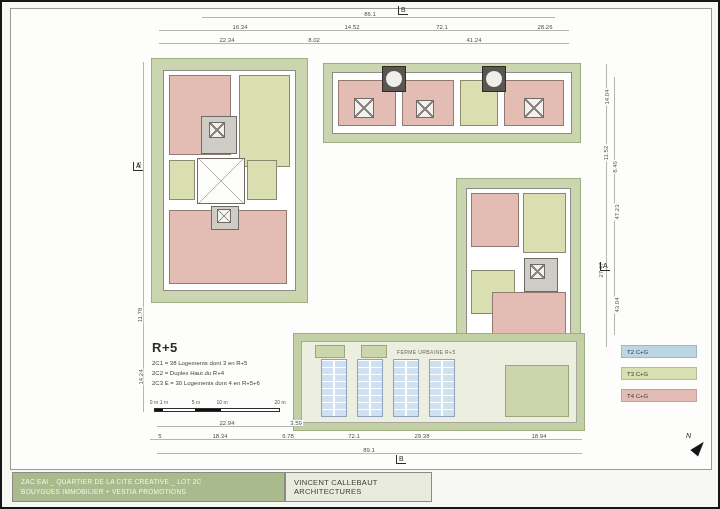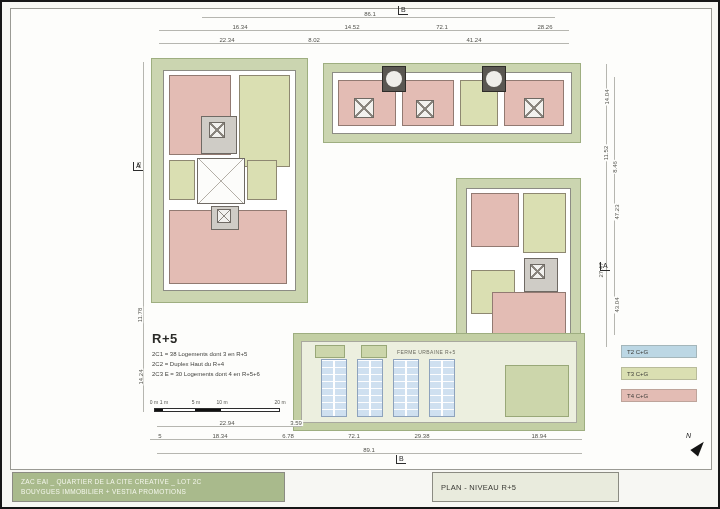--- a/index.html
+++ b/index.html
@@ -31,21 +31,21 @@
       background-image:repeating-linear-gradient(180deg,rgba(255,255,255,.95) 0 1px,transparent 1px 7px),
       linear-gradient(90deg,transparent 46%,#fff 46%,#fff 54%,transparent 54%);}
   .farm-label{position:absolute;font-size:5px;color:#6b6b60;letter-spacing:.4px;white-space:nowrap;}
   
   .dl{position:absolute;background:#b6b6b0;}
   .dim{position:absolute;font-size:6px;color:#55554f;background:#fdfdfb;padding:0 1px;transform:translateX(-50%);white-space:nowrap;}
   .dimv{position:absolute;font-size:6px;color:#55554f;background:#fdfdfb;padding:0 1px;transform:rotate(-90deg);white-space:nowrap;}
   .mark{position:absolute;font-size:7px;color:#2c2c2c;border-left:1px solid #2c2c2c;border-bottom:1px solid #2c2c2c;
         padding:0 2px 1px 2px;line-height:7px;}
   
-  .notes{position:absolute;left:150px;top:329px;color:#2b2b28;}
+  .notes{position:absolute;left:150px;top:338px;color:#2b2b28;}
   .notes h2{margin:0 0 3px 0;font-size:13px;font-weight:bold;letter-spacing:.5px;}
   .notes div{font-size:6px;line-height:1.7;color:#444440;}
   .legend{position:absolute;left:619px;top:343px;}
   .lg-row{width:76px;height:13px;box-sizing:border-box;margin-bottom:9px;border:1px solid rgba(120,120,110,.35);
           font-size:6px;color:#3c3c38;line-height:12px;padding-left:5px;}
   .scalebar{position:absolute;left:152px;top:397px;width:136px;height:20px;}
   .sb-lab{position:absolute;top:0;font-size:5px;color:#55554f;transform:translateX(-50%);white-space:nowrap;}
   .sb-bar{position:absolute;top:9px;left:0;width:126px;height:4px;border:1px solid #2c2c2c;box-sizing:border-box;background:#fff;}
   .sb-seg{position:absolute;top:0;bottom:0;background:#111;}
   .north{position:absolute;left:682px;top:430px;width:30px;height:32px;}
@@ -186,15 +186,15 @@
   <div class="north">
     <span class="n">N</span>
     <div class="arr"></div>
   </div>
 
   <div class="titlebar">
     <div class="tb tb-green" style="left:0;width:273px;">
       <span>ZAC EAI _ QUARTIER DE LA CITE CREATIVE _ LOT 2C</span>
       <span>BOUYGUES IMMOBILIER + VESTIA PROMOTIONS</span>
     </div>
-    <div class="tb" style="left:420px;width:187px;">PLAN - NIVEAU R+5</div>
+    <div class="tb" style="left:273px;width:147px;">VINCENT CALLEBAUT ARCHITECTURES</div>
   </div>
 </div>
 
 </body></html>

